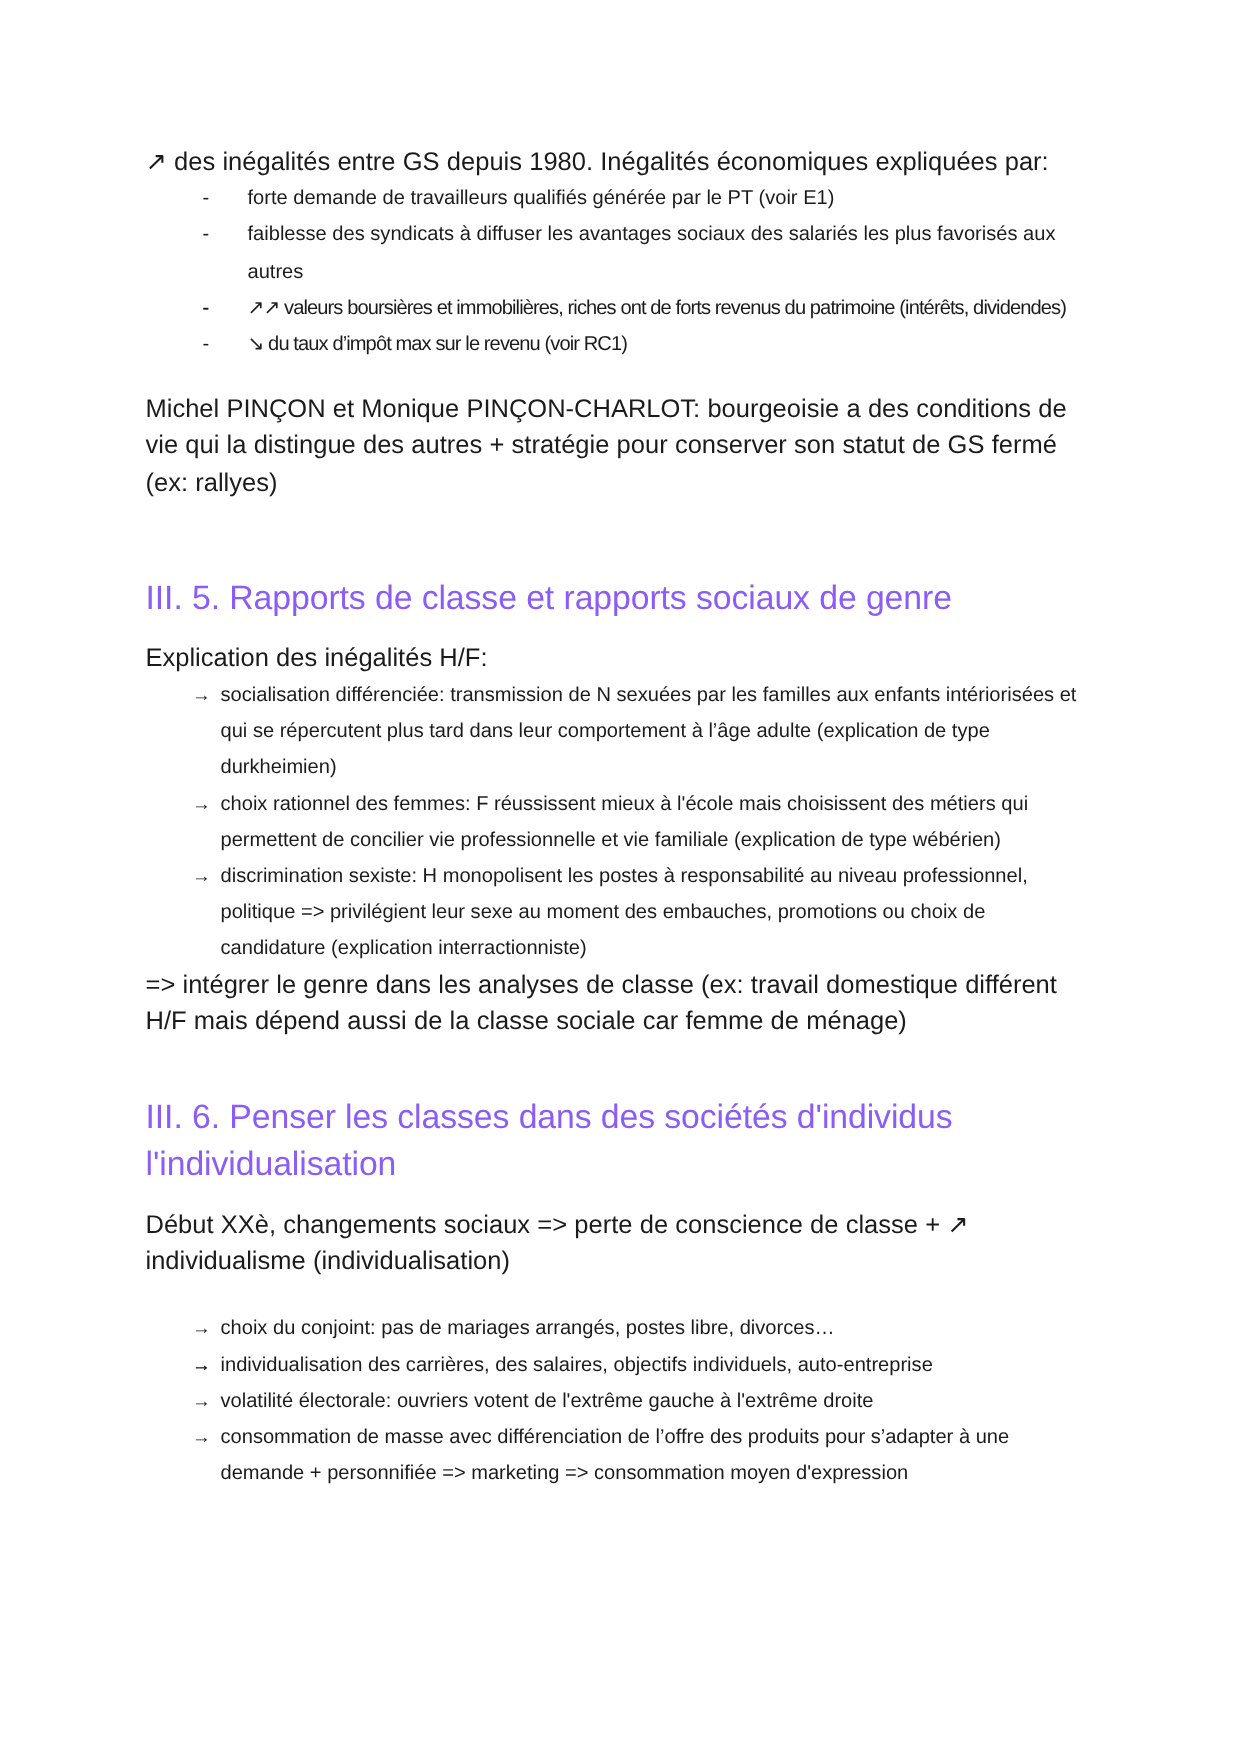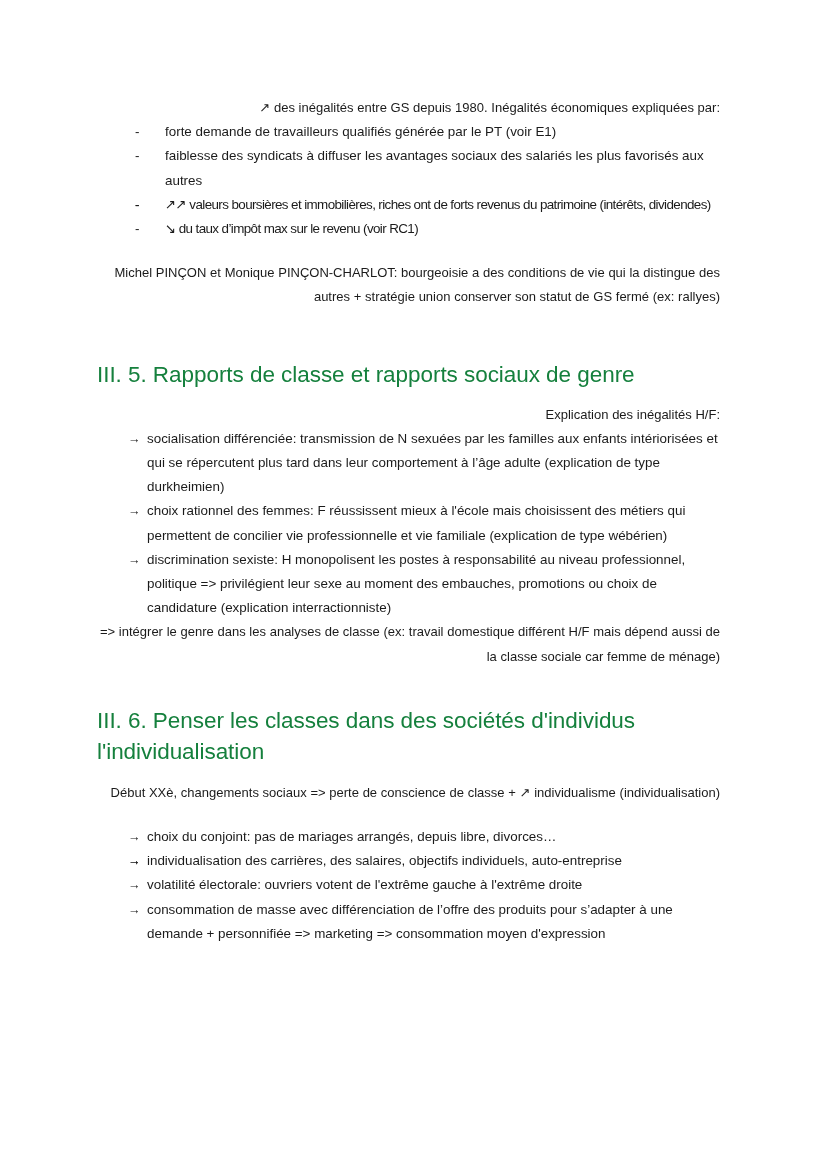--- a/index.html
+++ b/index.html
@@ -22,41 +22,41 @@
     box-sizing: border-box;
     padding: 96px 108px 0 97px;
     background: #ffffff;
   }
   .doc {
     width: 623px;
   }
 
   
   .para {
-    font-size: 13px;
+    font-size: 17px;
     line-height: 24.2px;
     margin: 0;
-    text-align: right;
+    text-align: left;
     letter-spacing: 0.0px;
     word-spacing: 0.1px;
   }
   .para.lead {
     margin-bottom: 0;
   }
   .spacer-md { height: 20px; }
 
   
   h2.heading {
     font-family: "Liberation Sans", "DejaVu Sans", sans-serif;
     font-size: 22.5px;
     font-weight: 400;
     line-height: 31px;
     margin: 0;
     padding: 0;
-    color: #15803d;
+    color: #8b5cf6;
     letter-spacing: -0.05px;
   }
   .heading-block { margin-top: 29px; margin-bottom: 13px; }
   .heading-block.second { margin-top: 36px; margin-bottom: 14px; }
 
   
   ul.list {
     list-style: none;
     margin: 0;
     padding: 0;
@@ -125,21 +125,21 @@
         <span class="ar">↗↗ valeurs boursières et immobilières, riches ont de forts revenus du patrimoine (intérêts, dividendes)</span>
       </li>
       <li>
         <span class="bullet dash">-</span>
         <span class="ar">↘ du taux d’impôt max sur le revenu (voir RC1)</span>
       </li>
     </ul>
 
     <div class="spacer-md"></div>
 
-    <p class="para">Michel PINÇON et Monique PINÇON-CHARLOT: bourgeoisie a des conditions de vie qui la distingue des autres + stratégie union conserver son statut de GS fermé (ex: rallyes)</p>
+    <p class="para">Michel PINÇON et Monique PINÇON-CHARLOT: bourgeoisie a des conditions de vie qui la distingue des autres + stratégie pour conserver son statut de GS fermé (ex: rallyes)</p>
 
     <div class="spacer-md"></div>
 
 
     <div class="heading-block">
       <h2 class="heading">III. 5. Rapports de classe et rapports sociaux de genre</h2>
     </div>
 
     <p class="para">Explication des inégalités H/F:</p>
 
@@ -165,21 +165,21 @@
     </div>
 
     <p class="para">Début XXè, changements sociaux =&gt; perte de conscience de classe + ↗ individualisme (individualisation)</p>
 
     <div class="spacer-md"></div>
 
 
     <ul class="list arrow-list">
       <li>
         <span class="bullet arrow">→</span>
-        <span>choix du conjoint: pas de mariages arrangés, depuis libre, divorces…</span>
+        <span>choix du conjoint: pas de mariages arrangés, postes libre, divorces…</span>
       </li>
       <li>
         <span class="bullet arrow">→</span>
       </li>
       <li>
         <span class="bullet arrow">→</span>
         <span>individualisation des carrières, des salaires, objectifs individuels, auto-entreprise</span>
       </li>
       <li>
         <span class="bullet arrow">→</span>

